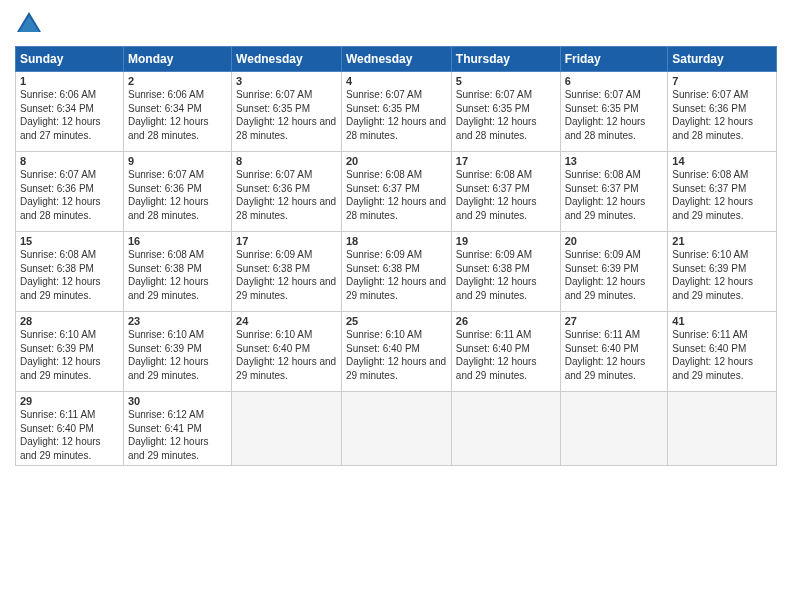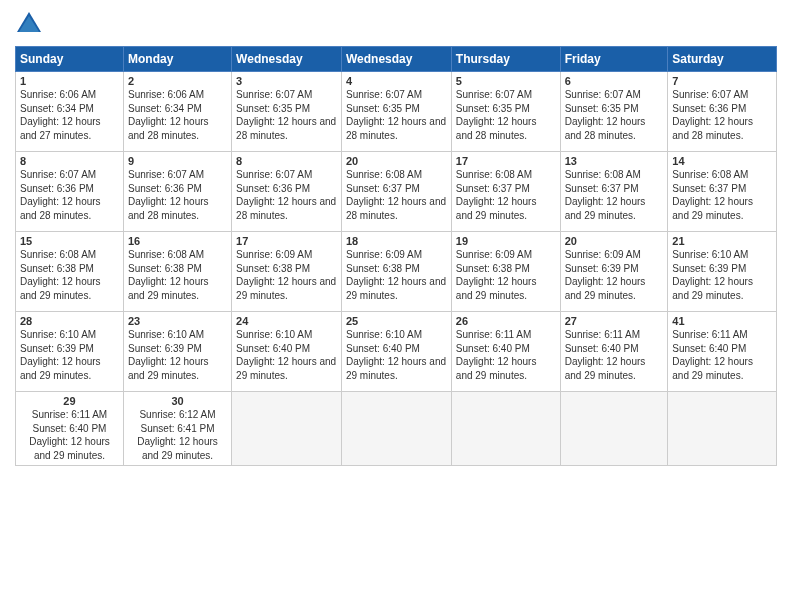--- a/index.html
+++ b/index.html
@@ -88,21 +88,20 @@
       display: block;
       margin-bottom: 1px;
     }
     .day-info {
       font-size: 10px;
       line-height: 1.35;
       color: #333;
     }
     .last-row td {
       height: 60px;
-      text-align: center;
     }
   </style>
 </head>
 <body>
 
 <div class="page">
   <div class="header">
     <div class="logo">
       <svg class="logo-icon" viewBox="0 0 28 28">
         <polygon points="14,2 26,22 2,22" fill="#1a5fa8"></polygon>

